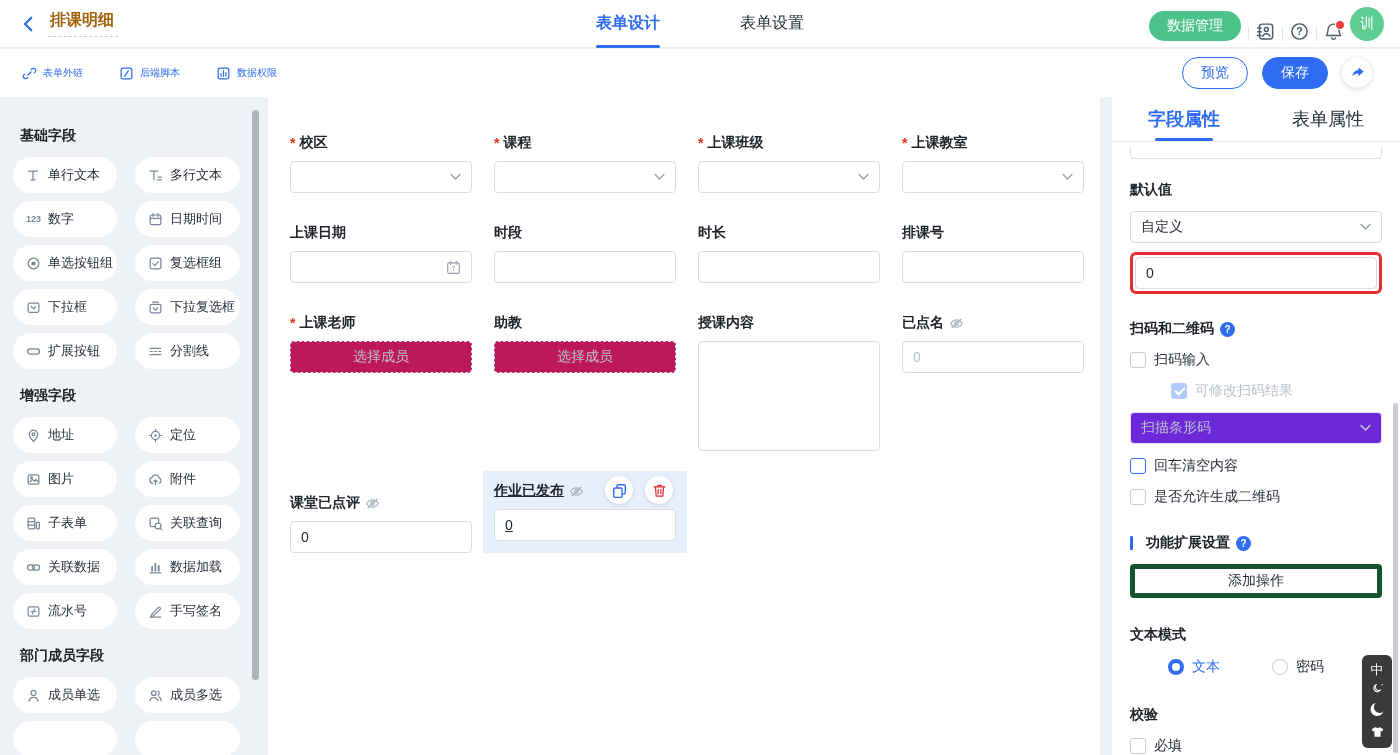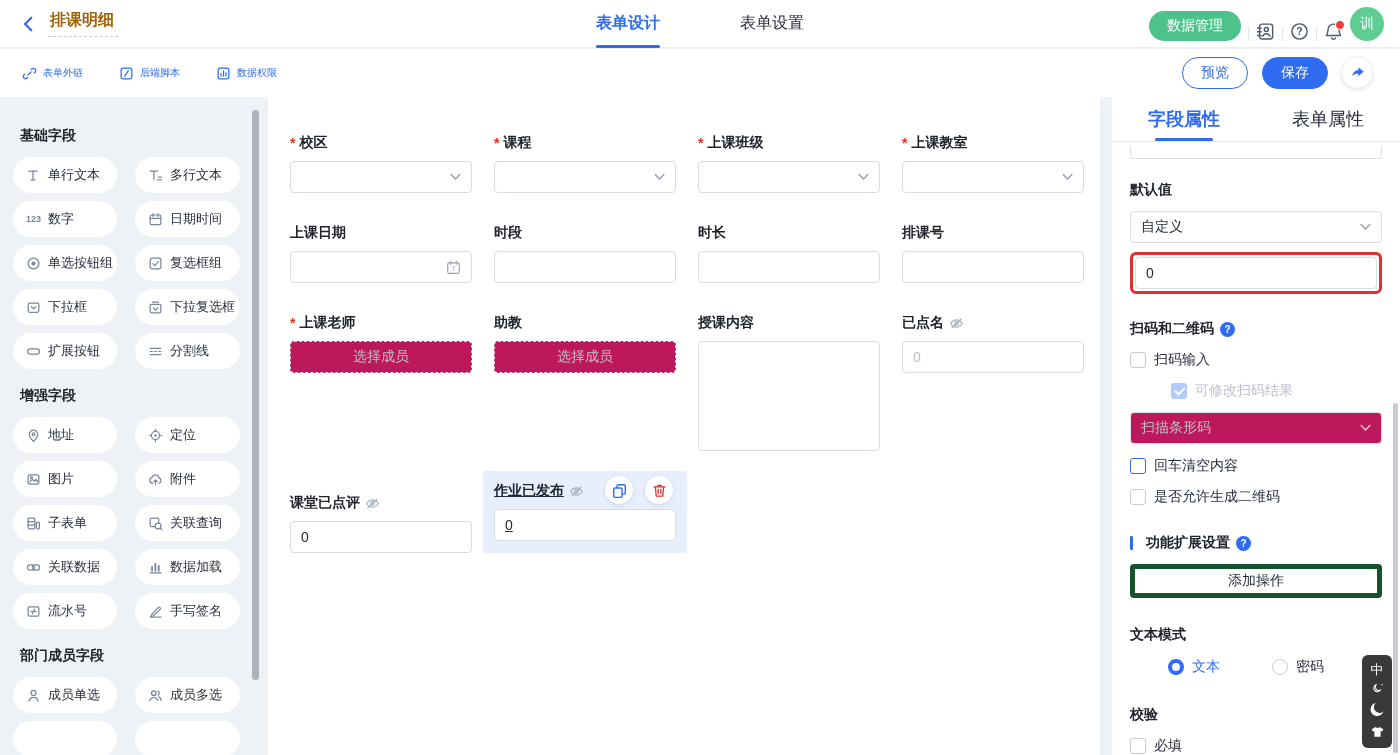--- a/index.html
+++ b/index.html
@@ -83,21 +83,21 @@
   .panel-tab.active{color:#2f6cf2;font-weight:600;}
   .panel-tab.active::after{content:"";position:absolute;bottom:0;left:50%;transform:translateX(-50%);
     width:58px;height:3px;background:#2f6cf2;border-radius:2px;}
   .panel-body{padding:0 18px;position:relative;}
   .partial-input{height:12px;border:1px solid #dcdfe3;border-top:none;border-radius:0 0 4px 4px;margin-top:4px;}
   .p-label{font-size:14px;font-weight:700;color:#20242b;display:flex;align-items:center;gap:6px;}
   .mt26{margin-top:26px;}.mt28{margin-top:28px;}.mt22{margin-top:22px;}
   .p-select{margin-top:12px;height:32px;border:1px solid #d8dce3;border-radius:4px;display:flex;align-items:center;
     padding:0 10px;font-size:14px;color:#272e3b;cursor:pointer;box-sizing:border-box;}
   .p-select .tail{margin-left:auto;color:#98a1b0;display:flex;align-items:center;}
-  .p-select.disabled{background:#be185d;color:#bac1cc;cursor:default;border-color:#e0e3e9;}
+  .p-select.disabled{background:#6d28d9;color:#bac1cc;cursor:default;border-color:#e0e3e9;}
   .red-frame{margin-top:9px;border:3px solid #e12e2e;border-radius:6px;padding:2px;}
   .red-frame .box{cursor:text;}
   .help-dot{width:15px;height:15px;border-radius:50%;background:#2f6cf2;color:#fff;font-size:10px;font-weight:700;
     display:inline-flex;align-items:center;justify-content:center;cursor:pointer;}
   .cb-row{display:flex;align-items:center;gap:8px;margin-top:13px;font-size:14px;color:#272e3b;cursor:pointer;}
   .cb{width:16px;height:16px;border:1px solid #c6ccd6;border-radius:3px;background:#fff;box-sizing:border-box;flex:0 0 auto;position:relative;}
   .cb.accent{border-color:#2f6cf2;}
   .cb.checked-disabled{background:#b3cbfa;border:none;}
   .cb.checked-disabled::after{content:"";position:absolute;left:4px;top:4px;width:8px;height:4px;
     border-left:2px solid #fff;border-bottom:2px solid #fff;transform:rotate(-45deg);}

